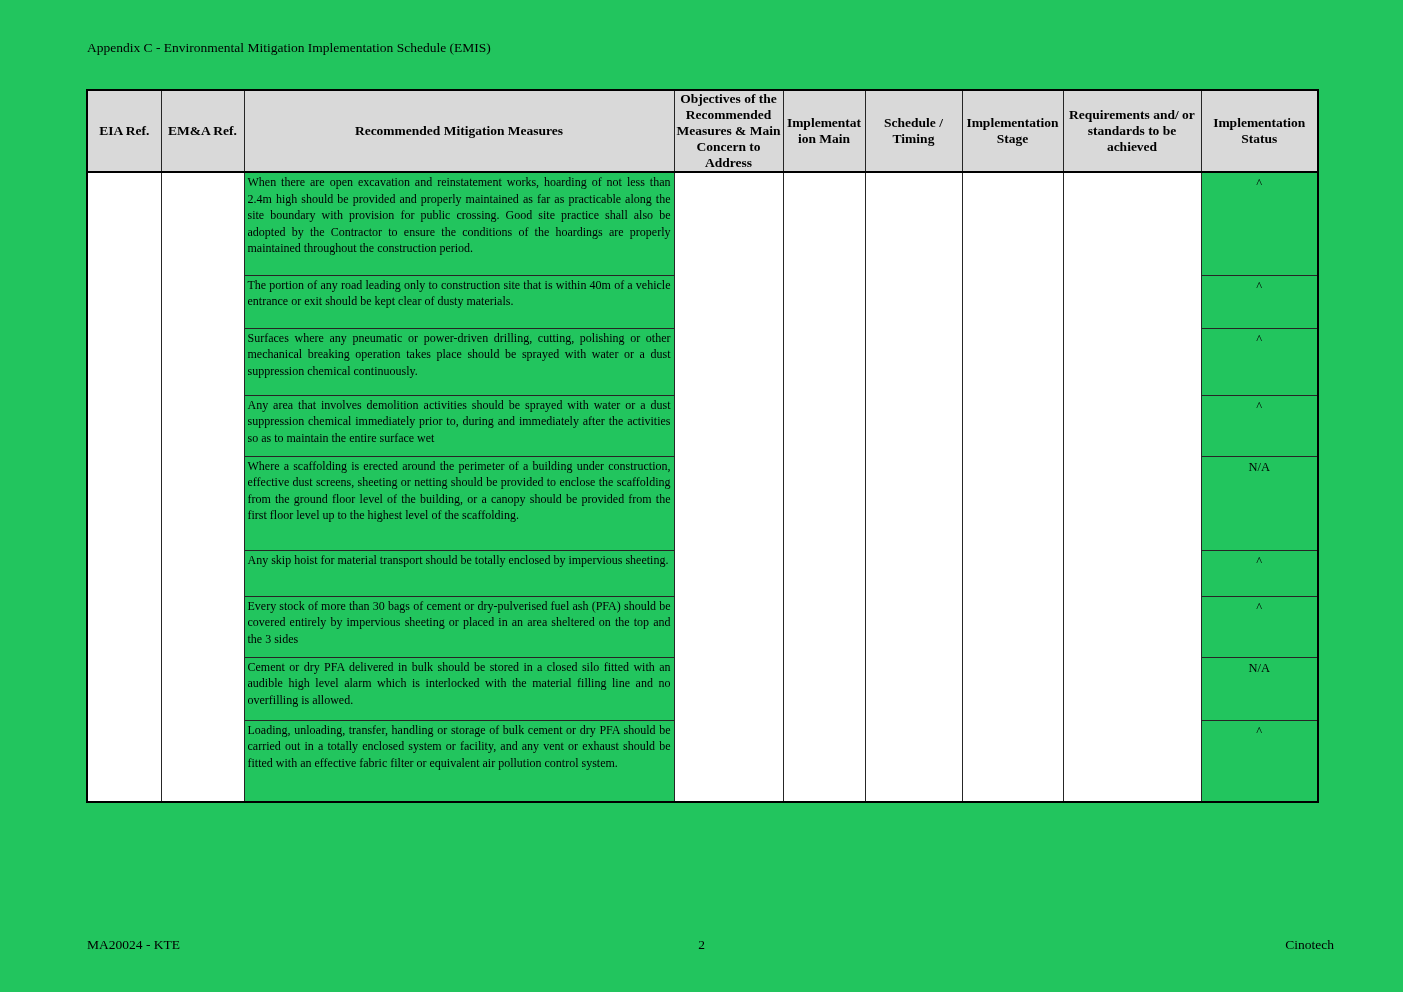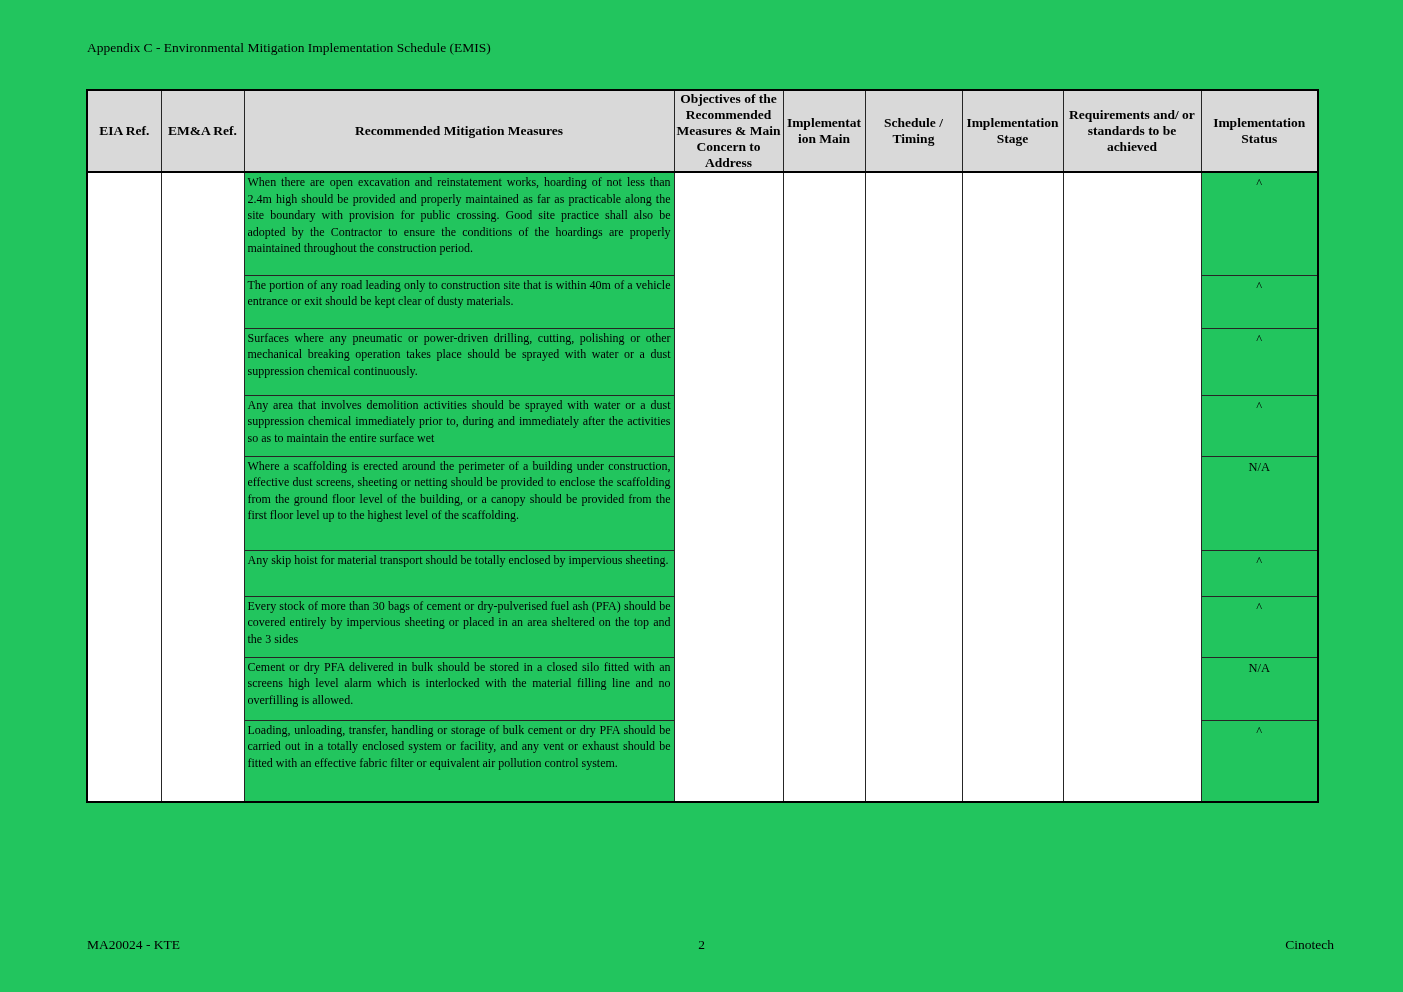--- a/index.html
+++ b/index.html
@@ -158,21 +158,21 @@
       </tr>
       <tr class="r6">
         <td class="measure">Any skip hoist for material transport should be totally enclosed by impervious sheeting.</td>
         <td class="status">^</td>
       </tr>
       <tr class="r7">
         <td class="measure">Every stock of more than 30 bags of cement or dry-pulverised fuel ash (PFA) should be covered entirely by impervious sheeting or placed in an area sheltered on the top and the 3 sides</td>
         <td class="status">^</td>
       </tr>
       <tr class="r8">
-        <td class="measure">Cement or dry PFA delivered in bulk should be stored in a closed silo fitted with an screens high level alarm which is interlocked with the material filling line and no overfilling is allowed.</td>
+        <td class="measure">Cement or dry PFA delivered in bulk should be stored in a closed silo fitted with an audible high level alarm which is interlocked with the material filling line and no overfilling is allowed.</td>
         <td class="status">N/A</td>
       </tr>
       <tr class="r9">
         <td class="measure">Loading, unloading, transfer, handling or storage of bulk cement or dry PFA should be carried out in a totally enclosed system or facility, and any vent or exhaust should be fitted with an effective fabric filter or equivalent air pollution control system.</td>
         <td class="status">^</td>
       </tr>
     </tbody>
   </table>
 
   <div class="footer-left">MA20024 - KTE</div>

